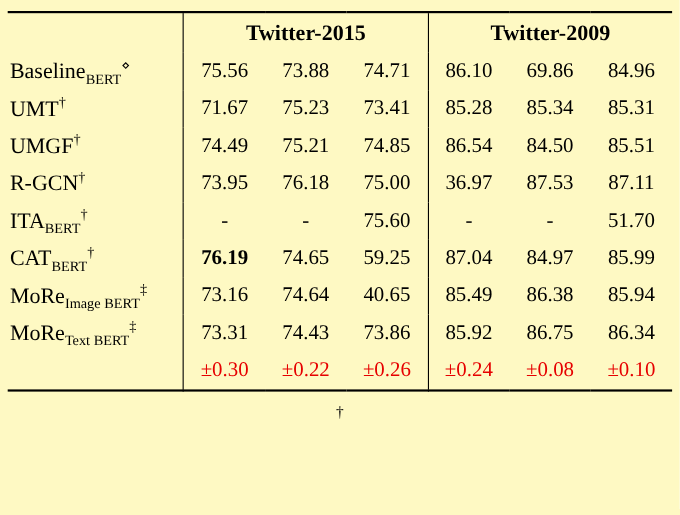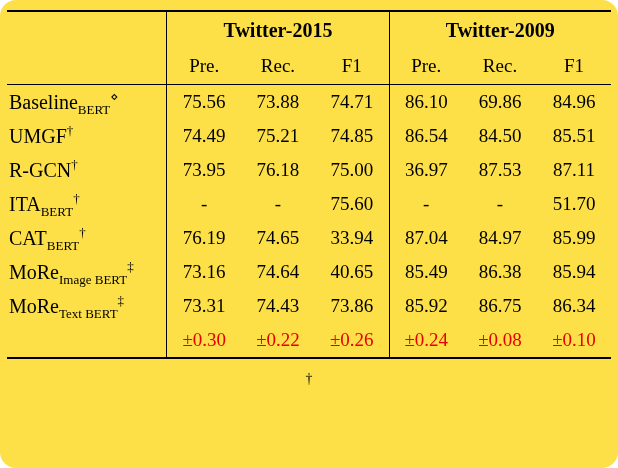--- a/index.html
+++ b/index.html
@@ -1,37 +1,37 @@
 <!DOCTYPE html>
 <html><head>
 <meta charset="utf-8">
 <style>
   html,body{margin:0;padding:0;background:#ffffff;}
   .page{
-    width:618px;height:468px;background:#fde047;color:#000;
+    width:618px;height:468px;background:#fef9c3;color:#000;
     font-family:"Liberation Serif", serif;
-    box-sizing:border-box;padding-top:10px;position:relative;overflow:hidden;border-radius:16px;
+    box-sizing:border-box;padding-top:10px;position:relative;overflow:hidden;
   }
   table.results{
     border-collapse:collapse;table-layout:fixed;
     width:604px;margin:0 auto;
     border-top:2px solid #000;border-bottom:2px solid #000;
   }
   col.method-col{width:160px;}
   col.num-col{width:74px;}
   td{
     padding:0;margin:0;height:34px;vertical-align:middle;
     font-size:19px;text-align:center;white-space:nowrap;
   }
   tr.group-row td{height:36px;}
   tr.subhead-row td{height:36px;border-bottom:1px solid #000;}
   .group-header{font-weight:bold;font-size:20px;}
   .method-cell{text-align:left;padding-left:2px;font-size:20px;}
   .vline{border-left:1px solid #000;}
-  .bold{font-weight:normal;text-align:center;}
+  .bold{font-weight:bold;text-align:center;}
   sub{font-size:13px;line-height:0;}
   sup{font-size:13px;line-height:0;}
   .footnote{
     text-align:center;margin-top:12px;font-size:14px;
   }
 </style>
 </head>
 <body>
 
 <div class="page">
@@ -44,40 +44,40 @@
       <col class="num-col">
         <col class="num-col">
         <col class="num-col">
     </colgroup>
     <thead>
       <tr class="group-row">
         <td></td>
         <td colspan="3" class="group-header vline">Twitter-2015</td>
         <td colspan="3" class="group-header vline">Twitter-2009</td>
       </tr>
-      <tr class="subhead-row">
-        <td></td>
-        <td class="vline">Pre.</td>
-        <td>Rec.</td>
-        <td>F1</td>
-        <td class="vline">Pre.</td>
-        <td>Rec.</td>
-        <td>F1</td>
-      </tr>
     </thead>
     <tbody>
 
     <tr>
           <td class="method-cell"><span>Baseline</span><sub>BERT</sub><sup>⋄</sup></td>
           <td class="vline">75.56</td>
           <td>73.88</td>
           <td>74.71</td>
           <td class="vline">86.10</td>
           <td>69.86</td>
           <td>84.96</td>
+        </tr>
+        <tr>
+          <td class="method-cell"><span>UMT</span><sup>†</sup></td>
+          <td class="vline">71.67</td>
+          <td>75.23</td>
+          <td>73.41</td>
+          <td class="vline">85.28</td>
+          <td>85.34</td>
+          <td>85.31</td>
         </tr>
         <tr>
           <td class="method-cell"><span>UMGF</span><sup>†</sup></td>
           <td class="vline">74.49</td>
           <td>75.21</td>
           <td>74.85</td>
           <td class="vline">86.54</td>
           <td>84.50</td>
           <td>85.51</td>
         </tr>
@@ -96,21 +96,21 @@
           <td>-</td>
           <td>75.60</td>
           <td class="vline">-</td>
           <td>-</td>
           <td>51.70</td>
         </tr>
         <tr>
           <td class="method-cell"><span>CAT</span><sub>BERT</sub><sup>†</sup></td>
           <td class="vline bold">76.19</td>
           <td>74.65</td>
-          <td>33.94</td>
+          <td>59.25</td>
           <td class="vline">87.04</td>
           <td>84.97</td>
           <td>85.99</td>
         </tr>
         <tr>
           <td class="method-cell"><span>MoRe</span><sub>Image BERT</sub><sup>‡</sup></td>
           <td class="vline">73.16</td>
           <td>74.64</td>
           <td>40.65</td>
           <td class="vline">85.49</td>

